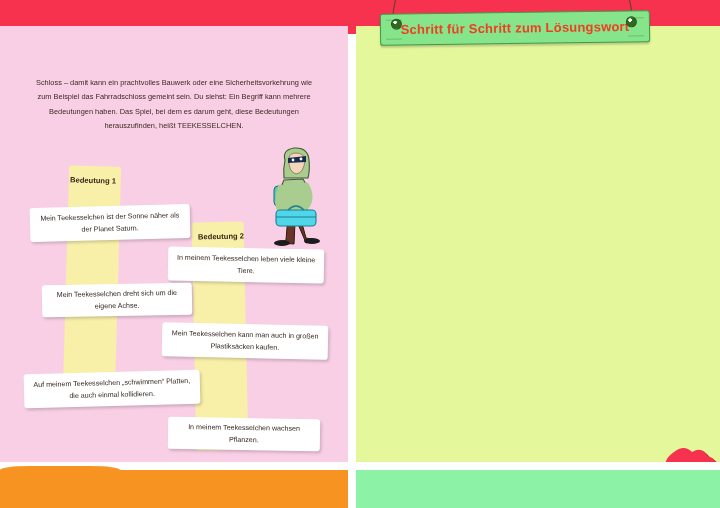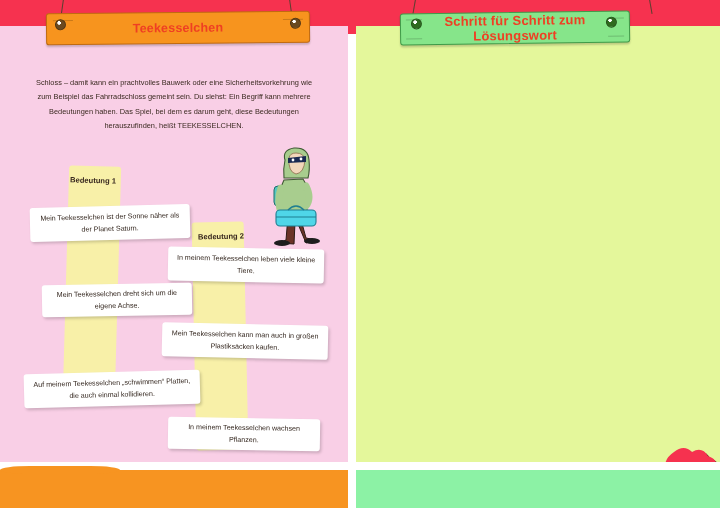--- a/index.html
+++ b/index.html
@@ -28,21 +28,21 @@
   .foot-left:before{content:"";position:absolute;left:0;top:-4px;width:120px;height:8px;background:#f79421;border-radius:50%/100%;}
 
   
   .splat{position:absolute;width:62px;height:62px;display:flex;align-items:center;justify-content:center;}
   .splat svg{position:absolute;inset:0;}
   .splat-right{left:662px;top:446px;}
 
   
   .sign-wrap{position:absolute;}
   .sign-left{left:46px;top:2px;width:262px;height:42px;}
-  .sign-right{left:400px;top:2px;width:228px;height:44px;}
+  .sign-right{left:380px;top:2px;width:268px;height:44px;}
   .string{position:absolute;width:1px;background:#5a4030;}
   .sign-board{position:absolute;left:0;top:10px;width:100%;height:30px;
      border-radius:3px;box-shadow:0 2px 2px rgba(0,0,0,.18);}
   .sign-left .sign-board{background:#f7941e;border:1.5px solid #c06a10;transform:rotate(-.6deg);}
   .sign-right .sign-board{background:#86e58a;border:1.5px solid #3f9b49;transform:rotate(-.8deg);}
   .sign-title{position:absolute;left:0;right:0;top:50%;transform:translateY(-50%);
      text-align:center;font-size:12.5px;font-weight:bold;color:#ef3f23;letter-spacing:.2px;}
   .sign-right .sign-title{font-size:13px;}
   .screw{position:absolute;width:9px;height:9px;border-radius:50%;
      background:radial-gradient(circle at 35% 30%,#fff 0 18%,#6b4a20 22% 100%);border:1px solid #4d3415;}
@@ -137,31 +137,20 @@
 
     <div class="splat splat-right" style="left:306px;top:420px;">
       <svg viewBox="0 0 62 62">
         <path d="M14 8 Q24 0 32 8 Q42 2 48 12 Q60 16 56 28 Q62 38 52 46 Q52 58 40 56 Q32 64 22 56 Q10 58 8 46 Q0 38 6 28 Q2 16 14 8 Z" fill="#1a1a1a"></path>
         <path d="M12 6 Q22 -2 30 6 Q40 0 46 10 Q58 14 54 26 Q60 36 50 44 Q50 56 38 54 Q30 62 20 54 Q8 56 6 44 Q-2 36 4 26 Q0 14 12 6 Z" fill="#f6324f"></path>
       </svg>
 
     </div>
   </div>
 
-  <div class="sign-wrap sign-left">
-    <div class="string" style="left:16px;top:-4px;height:16px;transform:rotate(8deg);"></div>
-    <div class="string" style="left:244px;top:-4px;height:16px;transform:rotate(-8deg);"></div>
-    <div class="sign-board">
-      <div class="line" style="left:6px;top:6px;width:20px;"></div>
-      <div class="line" style="right:6px;top:7px;width:20px;"></div>
-      <div class="sign-title">Teekesselchen</div>
-      <div class="screw" style="left:8px;top:5px;"></div>
-      <div class="screw" style="right:8px;top:6px;"></div>
-    </div>
-  </div>
 
   <div class="sign-wrap sign-right">
     <div class="string" style="left:14px;top:-6px;height:18px;transform:rotate(10deg);"></div>
     <div class="string" style="left:250px;top:-6px;height:18px;transform:rotate(-10deg);"></div>
     <div class="sign-board">
       <div class="line" style="left:5px;top:5px;width:16px;"></div>
       <div class="line" style="left:5px;bottom:5px;width:16px;"></div>
       <div class="line" style="right:5px;top:6px;width:16px;"></div>
       <div class="line" style="right:5px;bottom:5px;width:16px;"></div>
       <div class="sign-title">Schritt für Schritt zum Lösungswort</div>

